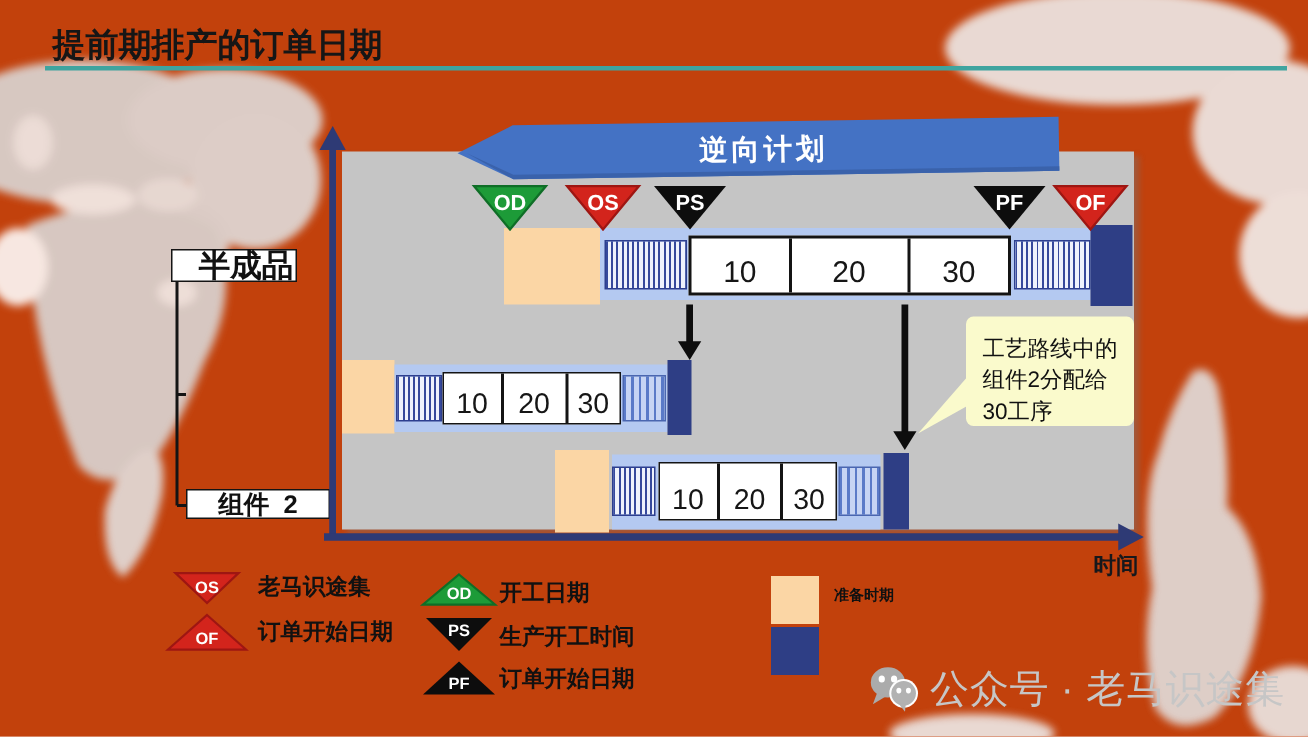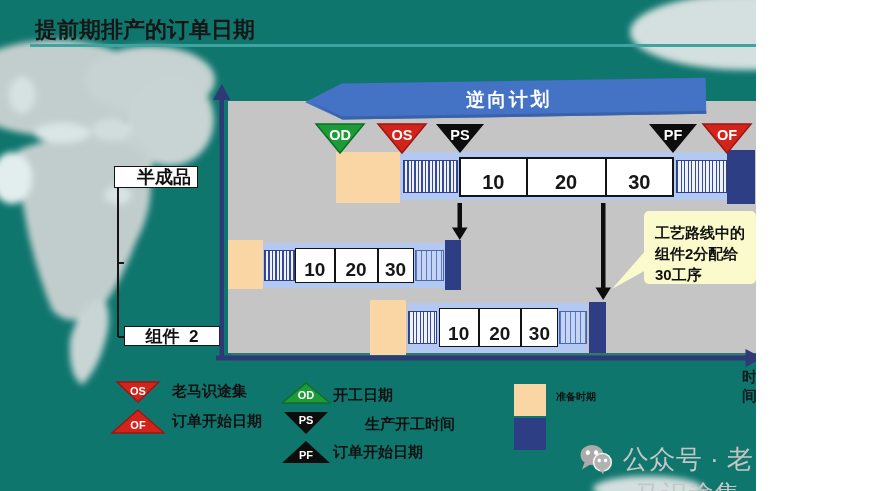--- a/index.html
+++ b/index.html
@@ -1,25 +1,25 @@
 <!DOCTYPE html>
 <html><head>
 <meta charset="utf-8">
 <style>
   html,body{margin:0;padding:0;}
-  .page{position:relative;width:756px;height:491px;background:#0f766e;overflow:hidden;
+  .page{position:relative;width:872px;height:491px;background:#c2410c;overflow:hidden;
         font-family:"Liberation Sans",sans-serif;}
   .abs{position:absolute;}
   .hatch{background:repeating-linear-gradient(90deg,#36499c 0 1.3px,#eef2fc 1.3px 3.5px);
          border:1.5px solid #2d3f8f;box-sizing:border-box;}
   .hatchlite{background:repeating-linear-gradient(90deg,#5a7ac8 0 1.4px,#c6d4f4 1.4px 5px);
          border:1px solid #4a66b0;box-sizing:border-box;}
   .cells{display:flex;background:#fff;box-sizing:border-box;}
   .cells div{display:flex;align-items:flex-end;justify-content:center;
-             font-weight:bold;color:#161616;box-sizing:border-box;padding-bottom:1px;}
+             font-weight:normal;color:#161616;box-sizing:border-box;padding-bottom:1px;}
   .lab{background:#fff;border:1.5px solid #141414;box-sizing:border-box;
        display:flex;align-items:center;justify-content:center;
        font-weight:bold;color:#111;font-size:15px;}
 </style>
 </head>
 <body>
 <div class="page">
 
   <svg class="abs" style="left:0;top:0;" width="872" height="491">
     <defs>
@@ -47,21 +47,21 @@
       <ellipse cx="862" cy="470" rx="30" ry="26" fill="#ececec"></ellipse>
     </g>
   </svg>
 
   <div class="abs" style="left:35px;top:15px;font-size:22px;font-weight:bold;color:#161616;">提前期排产的订单日期</div>
 
   <div class="abs" style="left:30px;top:44px;width:828px;height:2.5px;background:#3fa49f;"></div>
 
   <div class="abs" style="left:228px;top:101px;width:528px;height:252px;background:#c5c5c5;box-shadow:3px 3px 4px rgba(120,120,120,0.45);"></div>
 
-  <div class="lab abs" style="left:114px;top:166px;width:84px;height:22px;font-size:18px;padding-left:16px;">半成品</div>
+  <div class="lab abs" style="left:114px;top:166px;width:84px;height:22px;font-size:21px;padding-left:16px;">半成品</div>
 
 
   <div class="lab abs" style="left:124px;top:326px;width:96px;height:20px;font-size:17px;">组件&nbsp;&nbsp;2</div>
 
   <div class="abs" style="left:336px;top:152px;width:64px;height:51px;background:#fbd6a5;"></div>
 
   <div class="abs" style="left:400px;top:152px;width:327px;height:48px;background:#b4c9f1;"></div>
 
   <div class="hatch abs" style="left:403px;top:160px;width:55px;height:33px;"></div>
 
@@ -163,23 +163,23 @@
 
     <g fill="#0d0d0d">
       <rect x="601" y="203" width="4.5" height="86"></rect>
       <polygon points="603.2,300 595.5,287.5 611,287.5"></polygon>
     </g>
 
     <polygon points="646,250 646,270 612,289" fill="#fafacc"></polygon>
   </svg>
 
   <div class="abs" style="left:644px;top:211px;width:112px;height:73px;background:#fafacc;border-radius:5px;
-       font-size:15px;font-weight:bold;color:#111;line-height:21px;padding:11px 0 0 11px;box-sizing:border-box;">工艺路线中的<br>组件2分配给<br>30工序</div>
-
-  <div class="abs" style="left:729px;top:368px;font-size:15px;font-weight:bold;color:#16181c;margin-left:13px;">时间</div>
+       font-size:15px;font-weight:normal;color:#111;line-height:21px;padding:11px 0 0 11px;box-sizing:border-box;">工艺路线中的<br>组件2分配给<br>30工序</div>
+
+  <div class="abs" style="left:729px;top:368px;font-size:15px;font-weight:bold;color:#16181c;">时间</div>
 
   <svg class="abs" style="left:0;top:0;" width="872" height="491">
 
     <g>
       <polygon points="117,382 159,382 138,402" fill="#d3241c" stroke="#9e1612" stroke-width="1.5"></polygon>
       <text x="138" y="395" text-anchor="middle" font-size="11" font-weight="bold" fill="#fff">OS</text>
     </g>
 
     <g>
       <polygon points="138,410 164,433 112,433" fill="#d3241c" stroke="#9e1612" stroke-width="1.5"></polygon>
@@ -201,21 +201,21 @@
       <text x="306" y="459" text-anchor="middle" font-size="11" font-weight="bold" fill="#fff">PF</text>
     </g>
   </svg>
 
   <div class="abs" style="left:172px;top:382px;font-size:15px;font-weight:bold;color:#111;">老马识途集</div>
 
   <div class="abs" style="left:172px;top:412px;font-size:15px;font-weight:bold;color:#111;">订单开始日期</div>
 
   <div class="abs" style="left:333px;top:386px;font-size:15px;font-weight:bold;color:#111;">开工日期</div>
 
-  <div class="abs" style="left:333px;top:415px;font-size:15px;font-weight:bold;color:#111;margin-left:32px;">生产开工时间</div>
+  <div class="abs" style="left:333px;top:415px;font-size:15px;font-weight:bold;color:#111;">生产开工时间</div>
 
   <div class="abs" style="left:333px;top:443px;font-size:15px;font-weight:bold;color:#111;">订单开始日期</div>
 
   <div class="abs" style="left:514px;top:384px;width:32px;height:32px;background:#fbd6a5;"></div>
 
   <div class="abs" style="left:556px;top:390px;font-size:10px;font-weight:bold;color:#111;">准备时期</div>
 
   <div class="abs" style="left:514px;top:418px;width:32px;height:32px;background:#2e3e85;"></div>
 
 

